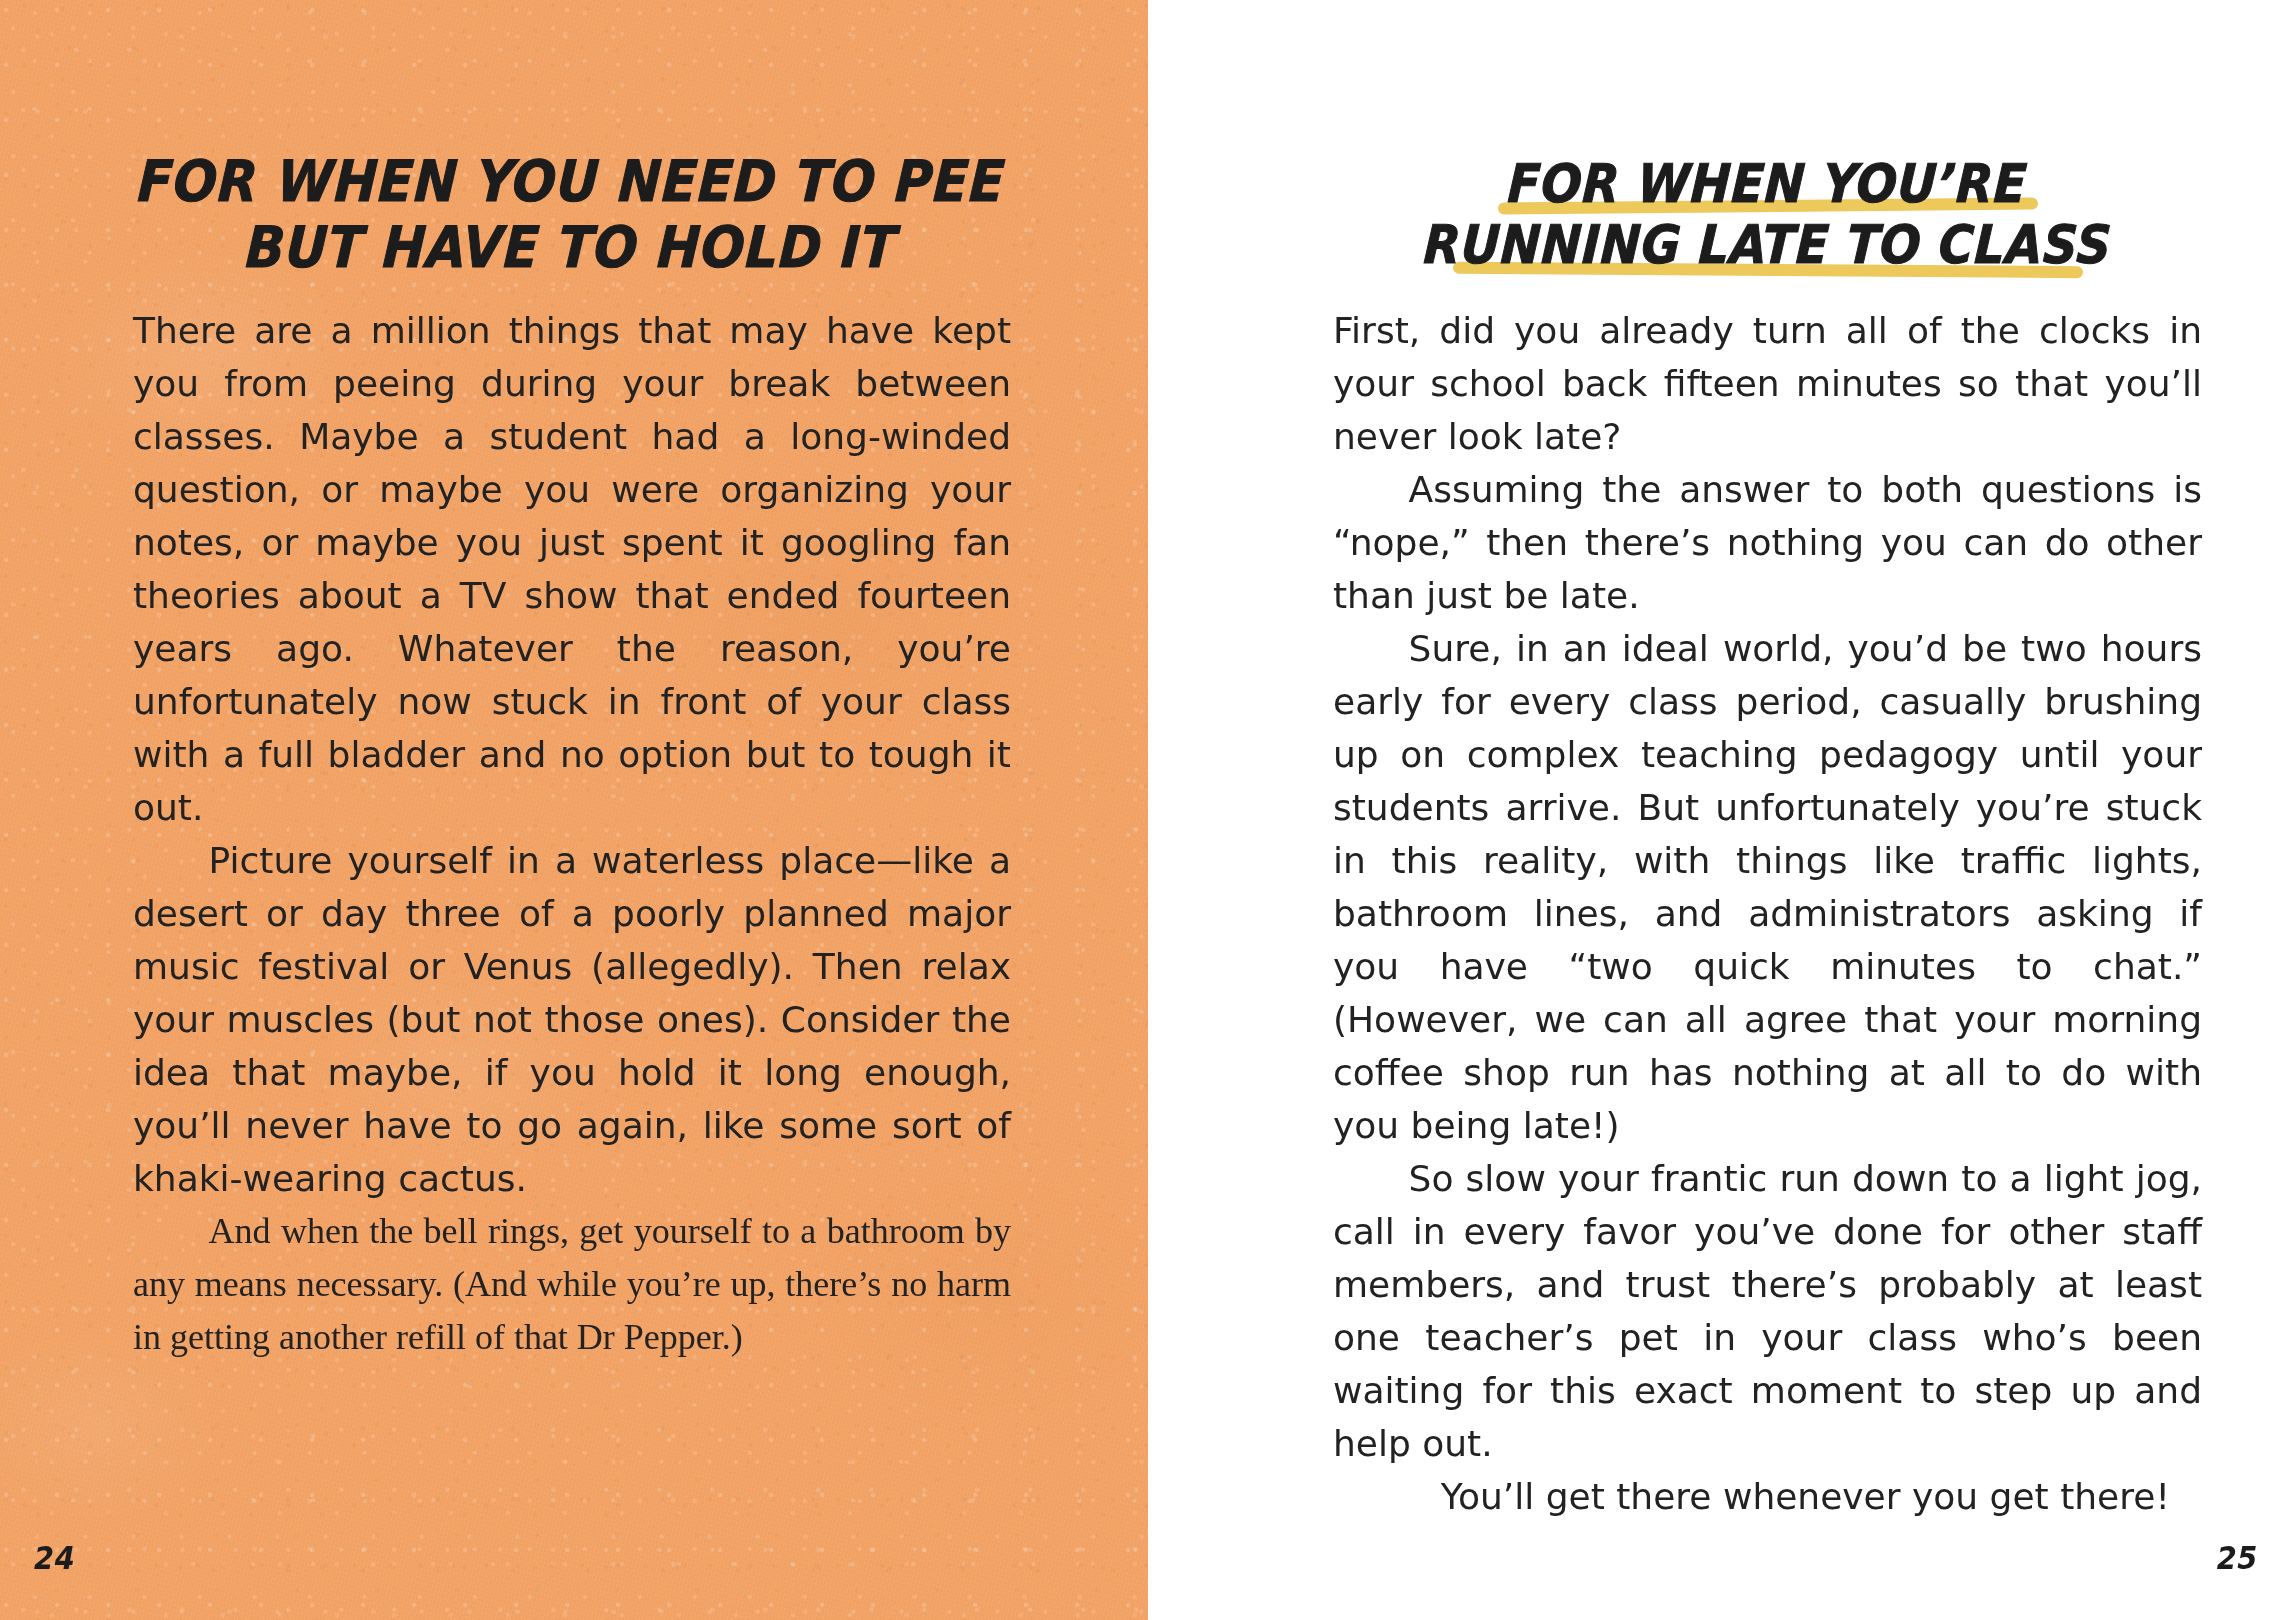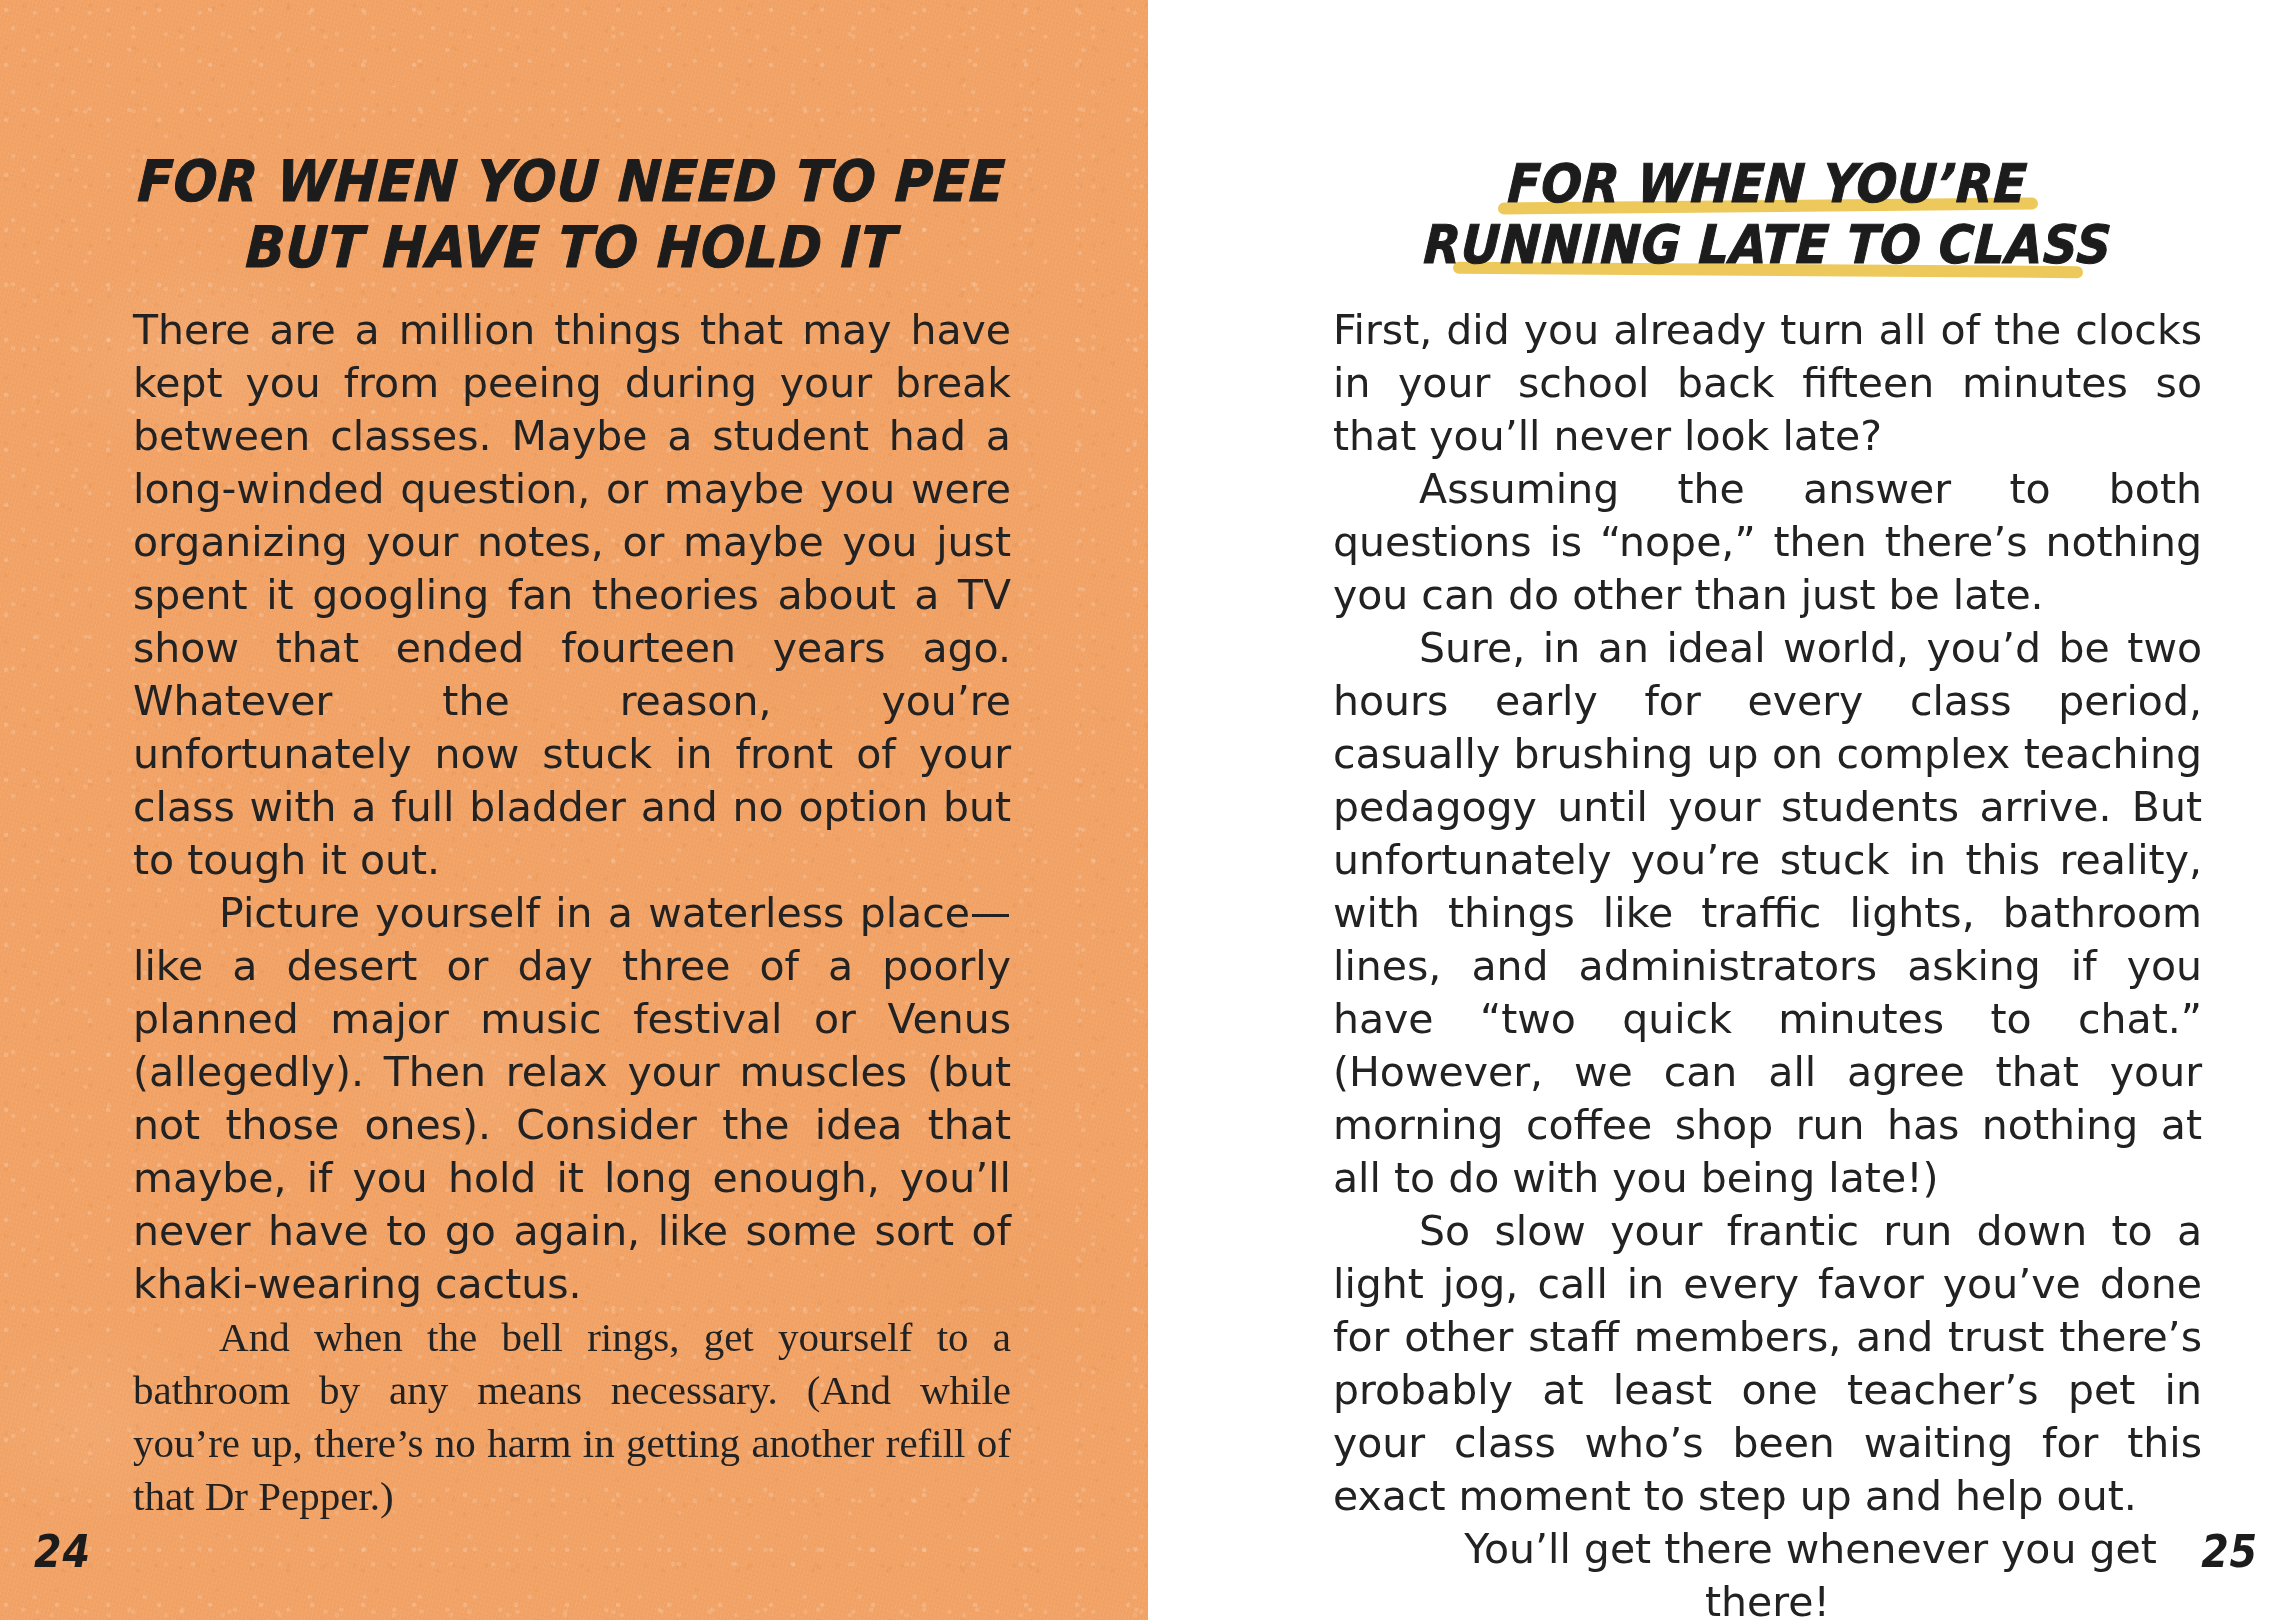--- a/index.html
+++ b/index.html
@@ -138,21 +138,21 @@
   .hl-w1::after { width: 540px; }
   .hl-w2::after { width: 630px; bottom: 0px; transform: translateX(-50%) rotate(.4deg); }
 
   
   .body-copy {
     position: absolute;
     width: 100%;
     color: #222222;
     font-family: "DejaVu Sans", "Liberation Sans", sans-serif;
     font-weight: 400;
-    font-size: 41px;
+    font-size: 36px;
     line-height: 53px;
     text-align: justify;
     text-justify: inter-word;
     hyphens: manual;
   }
   .body-left  { top: 304px; }
   .body-right { top: 304px; }
 
   .body-copy p {
     margin: 0;
@@ -163,21 +163,21 @@
   .body-copy p.flush-last { text-align: justify; font-family: Liberation Serif, serif; }
 
   
   .folio {
     position: absolute;
     bottom: 43px;
     color: #1c1c1c;
     font-family: "DejaVu Sans Condensed", "Liberation Sans Narrow", "Liberation Sans", sans-serif;
     font-weight: 700;
     font-style: italic;
-    font-size: 44px;
+    font-size: 32px;
     letter-spacing: .02em;
   }
   .folio-left  { left: 34px; }
   .folio-right { right: 38px; margin-left: 9px; }
 </style>
 </head>
 <body>
 
 <div class="spread">
 

